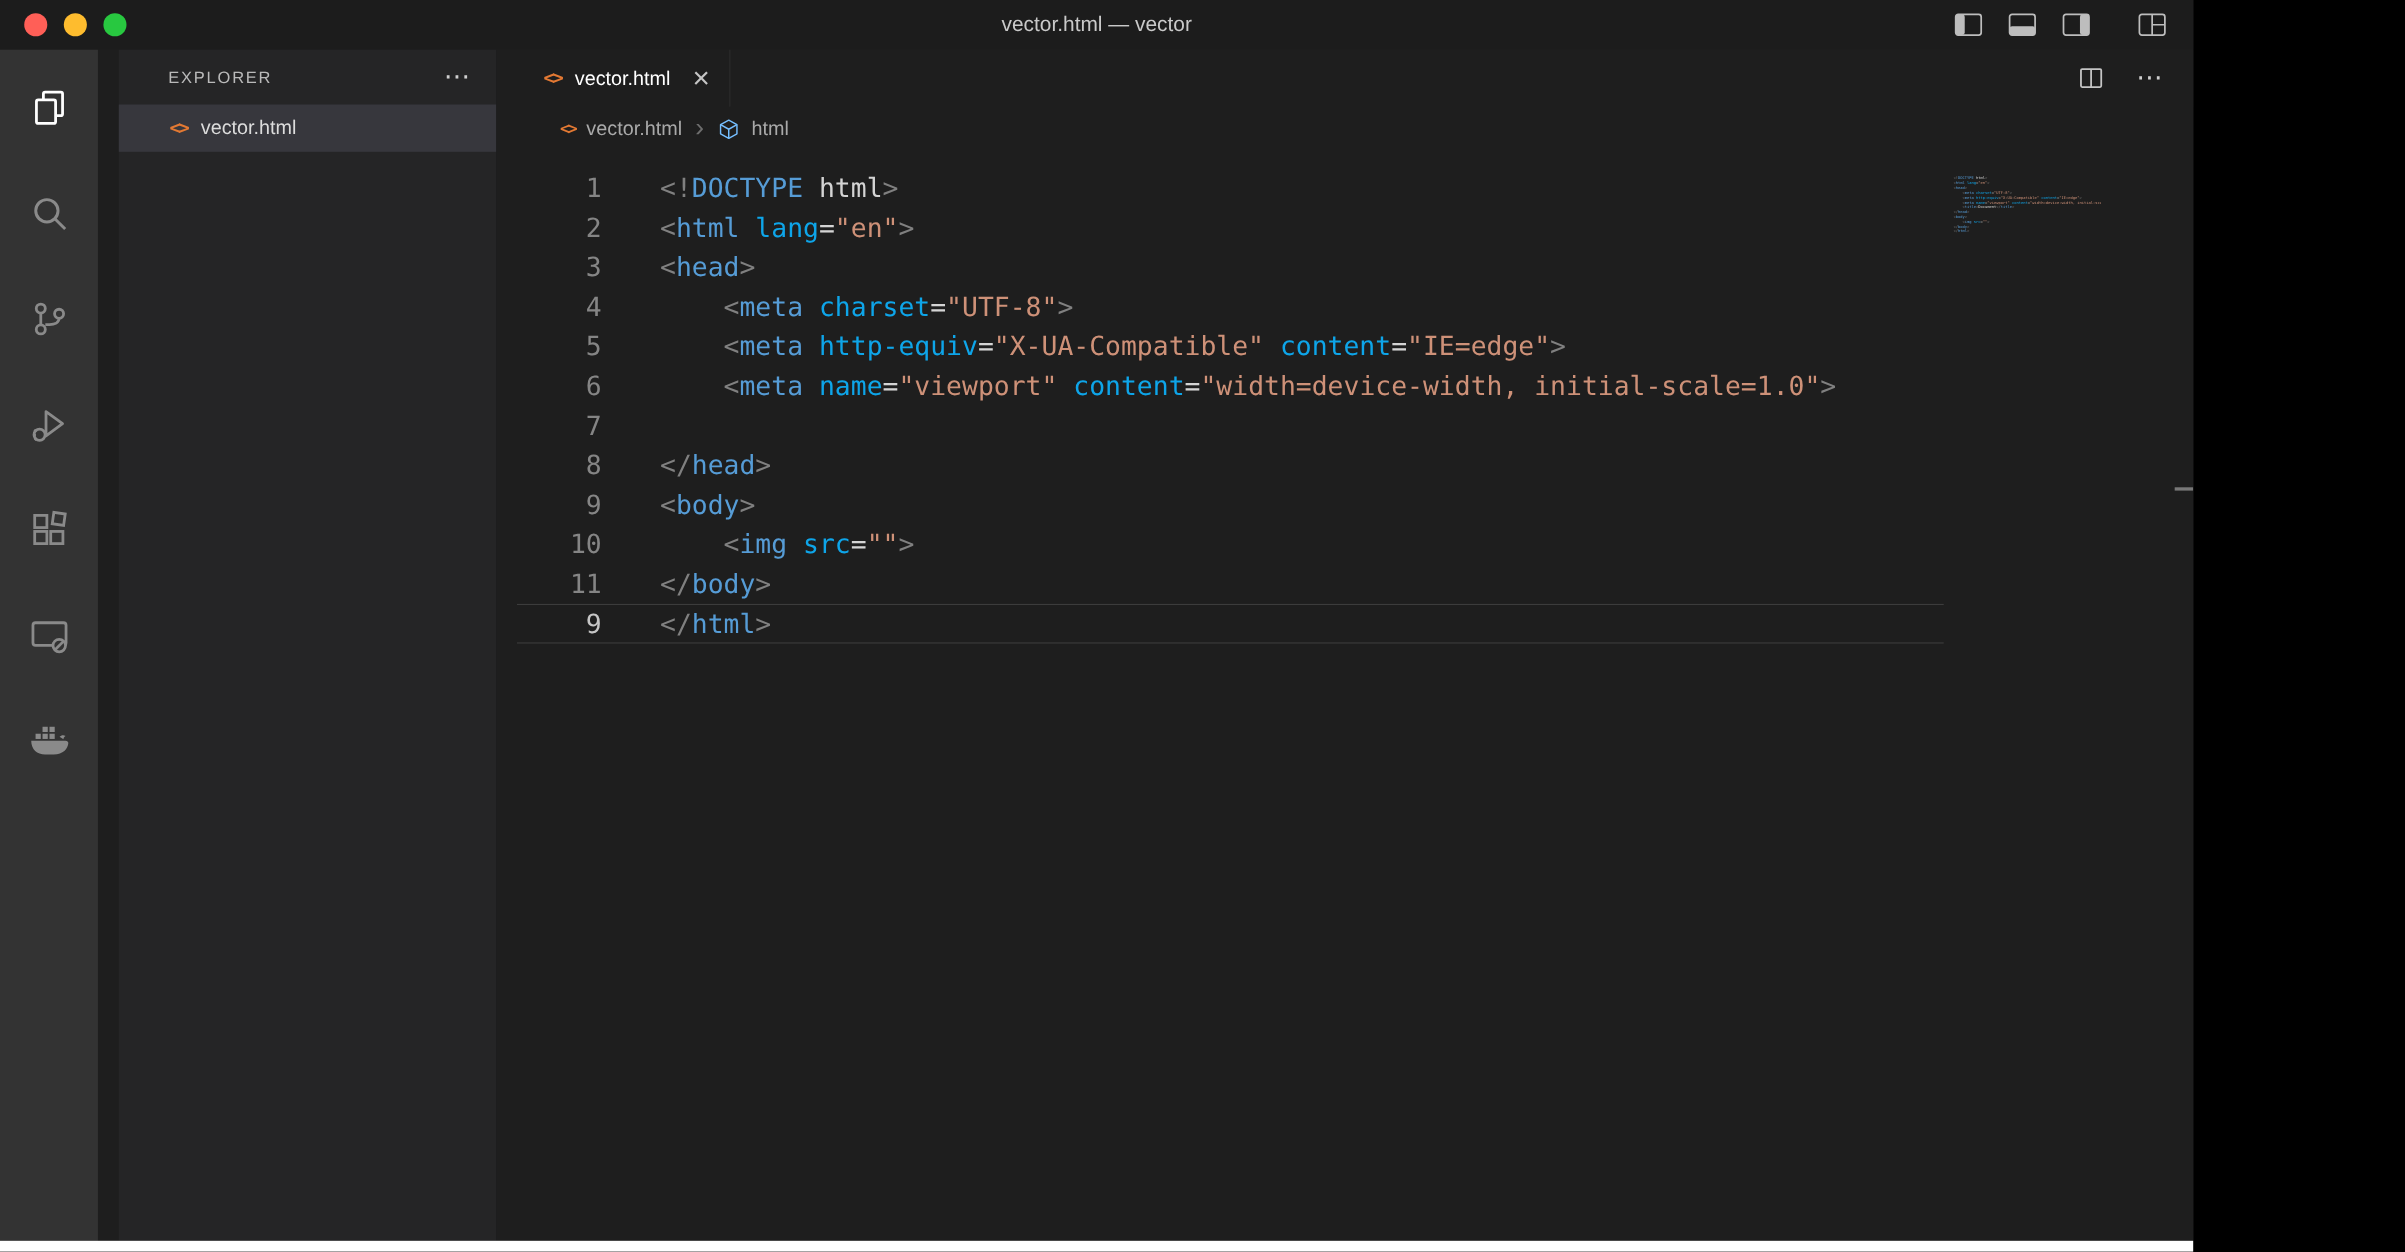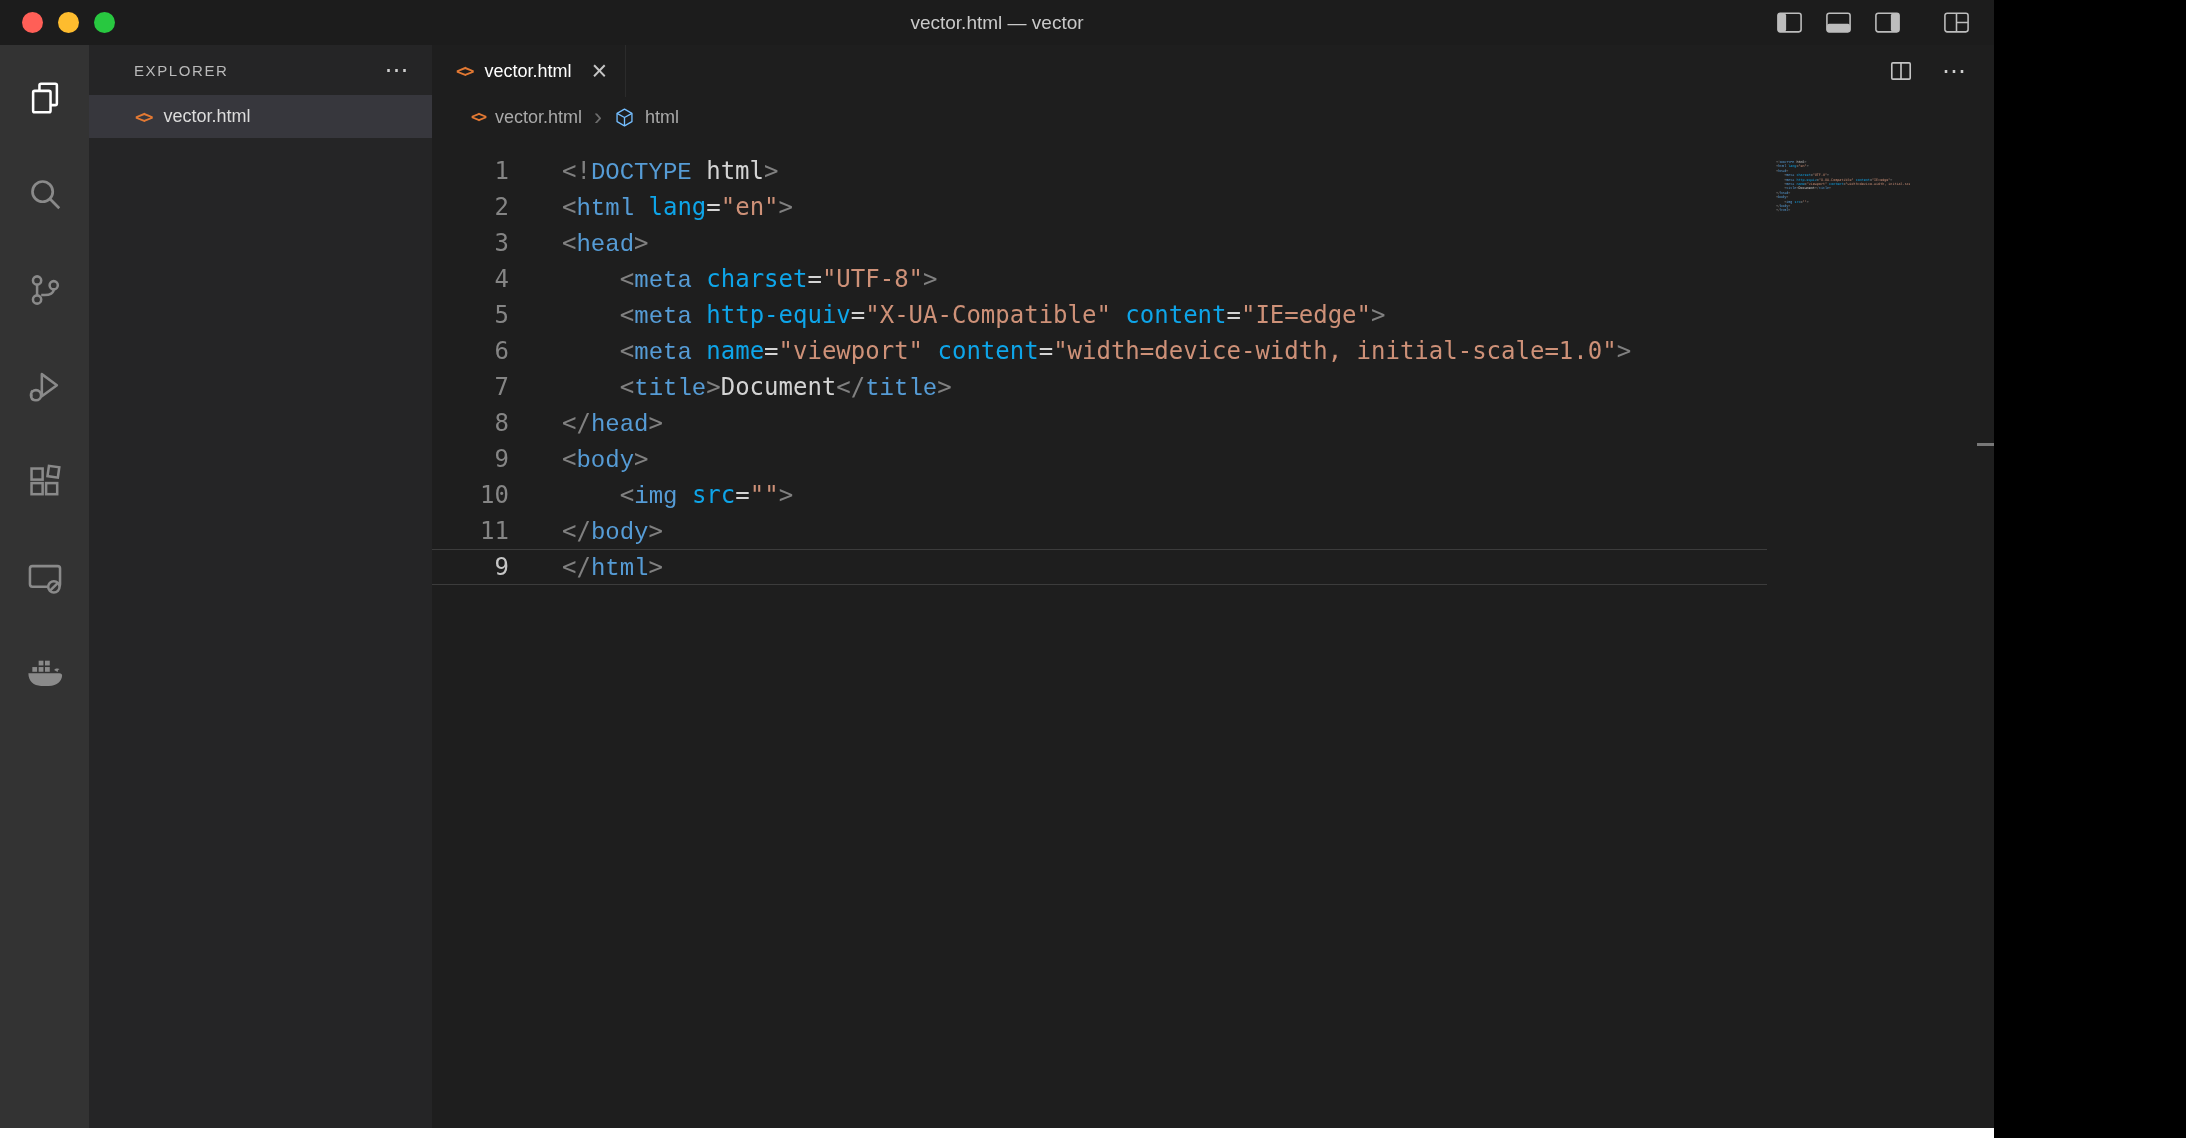--- a/index.html
+++ b/index.html
@@ -12,21 +12,21 @@
   .traffic-lights { position:absolute; left:22px; top:12px; display:flex; gap:15px; }
   .tl { width:21px; height:21px; border-radius:50%; display:inline-block; }
   .tl.close { background:#ff5f57; }
   .tl.min   { background:#febc2e; }
   .tl.zoom  { background:#28c840; }
   .window-title { width:100%; text-align:center; color:#c9c9c9; font-size:19px; }
   .titlebar-actions { position:absolute; right:24px; top:0; height:45px; display:flex; align-items:center; gap:22px; color:#bdbdbd; }
   .titlebar-actions .sep-gap { margin-left:20px; }
 
   
-  .main { flex:1; min-height:0; display:flex; }
+  .main { flex:1; min-height:0; display:flex;gap:19px; }
 
   
   .activitybar { width:89px; flex:none; background:#333333; display:flex; flex-direction:column; align-items:center; padding-top:20px; gap:30px; }
   .ab-item { width:66px; height:66px; display:flex; align-items:center; justify-content:center; color:#8a8a8a; }
   .ab-item.active { color:#ffffff; }
 
   
   .sidebar { width:343px; flex:none; background:#252526; color:#cccccc; display:flex; flex-direction:column; }
   .sidebar-header { height:50px; flex:none; display:flex; align-items:center; padding:0 22px 0 45px; color:#bababa; font-size:15px; letter-spacing:1.6px; }
   .sidebar-more { margin-left:auto; font-size:24px; color:#cfcfcf; line-height:1; }
@@ -50,21 +50,21 @@
   .bc-sep { color:#6e6e6e; font-size:24px; line-height:1; margin:0 2px; }
 
   
   .code-area { flex:1; position:relative; padding-top:16px; overflow:hidden; }
   .line { display:flex; align-items:center; height:36px; width:calc(100% - 227px); }
   .line.current { border-top:1px solid #3c3c3c; border-bottom:1px solid #3c3c3c; }
   .num { flex:none; width:77px; text-align:right; color:#858585; font-family:"DejaVu Sans Mono", monospace; font-size:24px; }
   .line.current .num { color:#c6c6c6; }
   .codetext { padding-left:53px; font-family:"DejaVu Sans Mono", monospace; font-size:24px; white-space:pre; }
   .tk-p { color:#808080; }
-  .tk-t { color:#569cd6;font-family:Liberation Mono, monospace; }
+  .tk-t { color:#569cd6; }
   .tk-a { color:#0ea5e9; }
   .tk-s { color:#ce9178; }
   .tk-x { color:#d4d4d4; }
 
   
   .minimap { position:absolute; top:23px; right:84px; width:134px; overflow:hidden; font-family:"DejaVu Sans Mono", monospace; font-size:3.4px; }
   .mline { white-space:pre; height:4.4px; line-height:4.4px; overflow:hidden; }
 
   .overview-tick { position:absolute; right:0; top:306px; width:17px; height:3px; background:rgba(195,195,195,0.55); }
 
@@ -233,21 +233,20 @@
             <div class="line">
               <span class="num">5</span>
               <span class="codetext"><span class="tk-x">    </span><span class="tk-p">&lt;</span><span class="tk-t">meta</span><span class="tk-x"> </span><span class="tk-a">http-equiv</span><span class="tk-x">=</span><span class="tk-s">"X-UA-Compatible"</span><span class="tk-x"> </span><span class="tk-a">content</span><span class="tk-x">=</span><span class="tk-s">"IE=edge"</span><span class="tk-p">&gt;</span></span>
             </div>
             <div class="line">
               <span class="num">6</span>
               <span class="codetext"><span class="tk-x">    </span><span class="tk-p">&lt;</span><span class="tk-t">meta</span><span class="tk-x"> </span><span class="tk-a">name</span><span class="tk-x">=</span><span class="tk-s">"viewport"</span><span class="tk-x"> </span><span class="tk-a">content</span><span class="tk-x">=</span><span class="tk-s">"width=device-width, initial-scale=1.0"</span><span class="tk-p">&gt;</span></span>
             </div>
             <div class="line">
               <span class="num">7</span>
-              <span class="codetext"><span class="tk-x">    </span><span class="tk-p">&lt;</span><span class="tk-t">title</span><span class="tk-p">&gt;</span><span class="tk-x">Document</span><span class="tk-p">&lt;/</span><span class="tk-t">title</span><span class="tk-p">&gt;</span></span>
             </div>
             <div class="line">
               <span class="num">8</span>
               <span class="codetext"><span class="tk-p">&lt;/</span><span class="tk-t">head</span><span class="tk-p">&gt;</span></span>
             </div>
             <div class="line">
               <span class="num">9</span>
               <span class="codetext"><span class="tk-p">&lt;</span><span class="tk-t">body</span><span class="tk-p">&gt;</span></span>
             </div>
             <div class="line">

